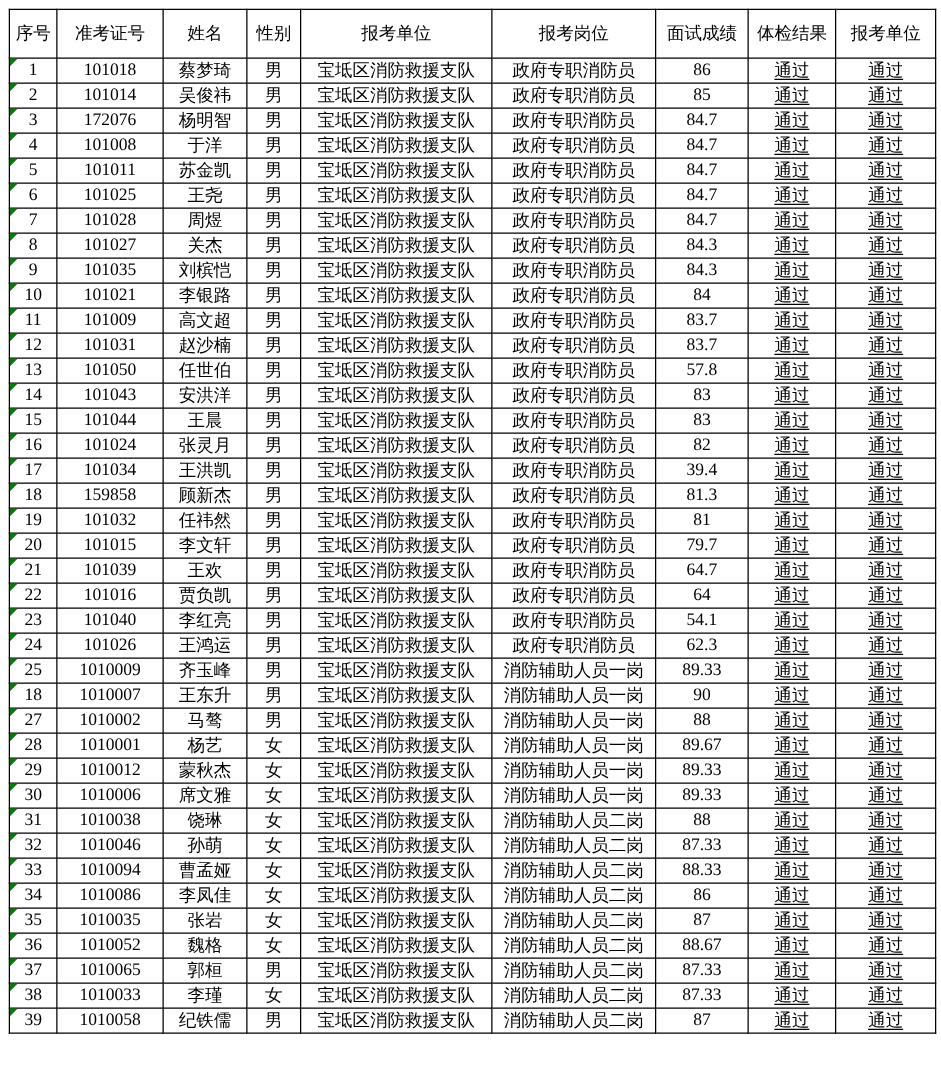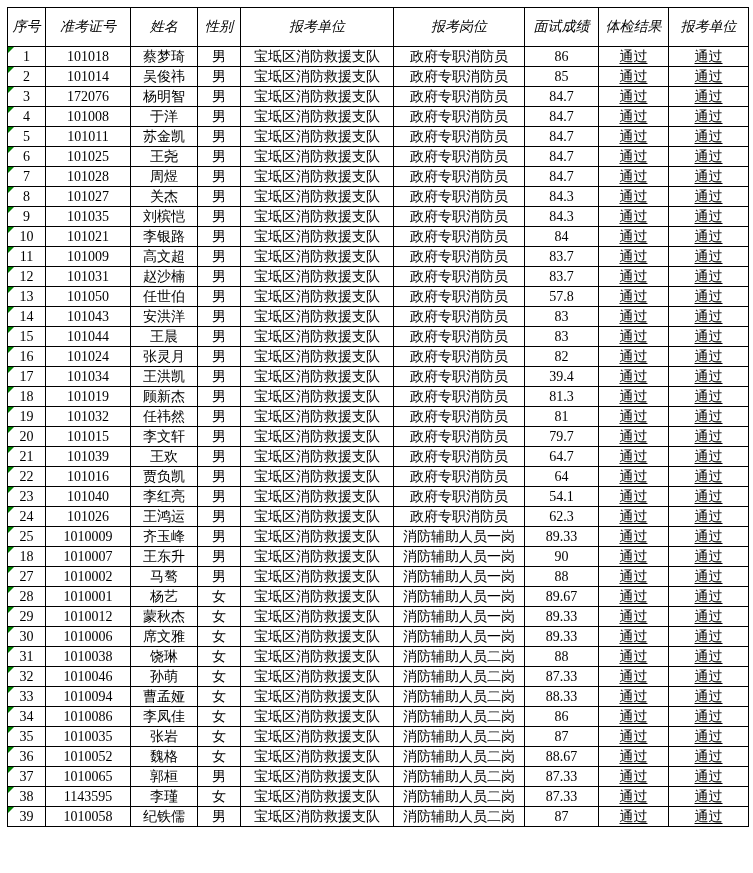--- a/index.html
+++ b/index.html
@@ -25,21 +25,21 @@
     border: 1px solid #000000;
     padding: 0;
     text-align: center;
     vertical-align: middle;
     font-size: 14px;
     font-weight: normal;
     white-space: nowrap;
     overflow: hidden;
     position: relative;
   }
-  thead tr { height: 39px; font-style: italic; }
+  thead tr { height: 39px; }
   tbody tr { height: 20px; }
   .u { text-decoration: underline; text-underline-offset: 2px; }
   .tri {
     position: absolute;
     top: 0;
     left: 0;
     width: 0;
     height: 0;
     border-top: 6px solid var(--tri-color, #008000);
     border-right: 6px solid transparent;
@@ -257,21 +257,21 @@
           <td><span>王洪凯</span></td>
           <td><span>男</span></td>
           <td><span>宝坻区消防救援支队</span></td>
           <td><span>政府专职消防员</span></td>
           <td><span>39.4</span></td>
           <td><span class="u">通过</span></td>
           <td><span class="u">通过</span></td>
         </tr>
         <tr>
           <td><span class="tri"></span><span>18</span></td>
-          <td><span>101019</span></td>
+          <td><span>159858</span></td>
           <td><span>顾新杰</span></td>
           <td><span>男</span></td>
           <td><span>宝坻区消防救援支队</span></td>
           <td><span>政府专职消防员</span></td>
           <td><span>81.3</span></td>
           <td><span class="u">通过</span></td>
           <td><span class="u">通过</span></td>
         </tr>
         <tr>
           <td><span class="tri"></span><span>19</span></td>
@@ -477,21 +477,21 @@
           <td><span>郭桓</span></td>
           <td><span>男</span></td>
           <td><span>宝坻区消防救援支队</span></td>
           <td><span>消防辅助人员二岗</span></td>
           <td><span>87.33</span></td>
           <td><span class="u">通过</span></td>
           <td><span class="u">通过</span></td>
         </tr>
         <tr>
           <td><span class="tri"></span><span>38</span></td>
-          <td><span>1143595</span></td>
+          <td><span>1010033</span></td>
           <td><span>李瑾</span></td>
           <td><span>女</span></td>
           <td><span>宝坻区消防救援支队</span></td>
           <td><span>消防辅助人员二岗</span></td>
           <td><span>87.33</span></td>
           <td><span class="u">通过</span></td>
           <td><span class="u">通过</span></td>
         </tr>
         <tr>
           <td><span class="tri"></span><span>39</span></td>

